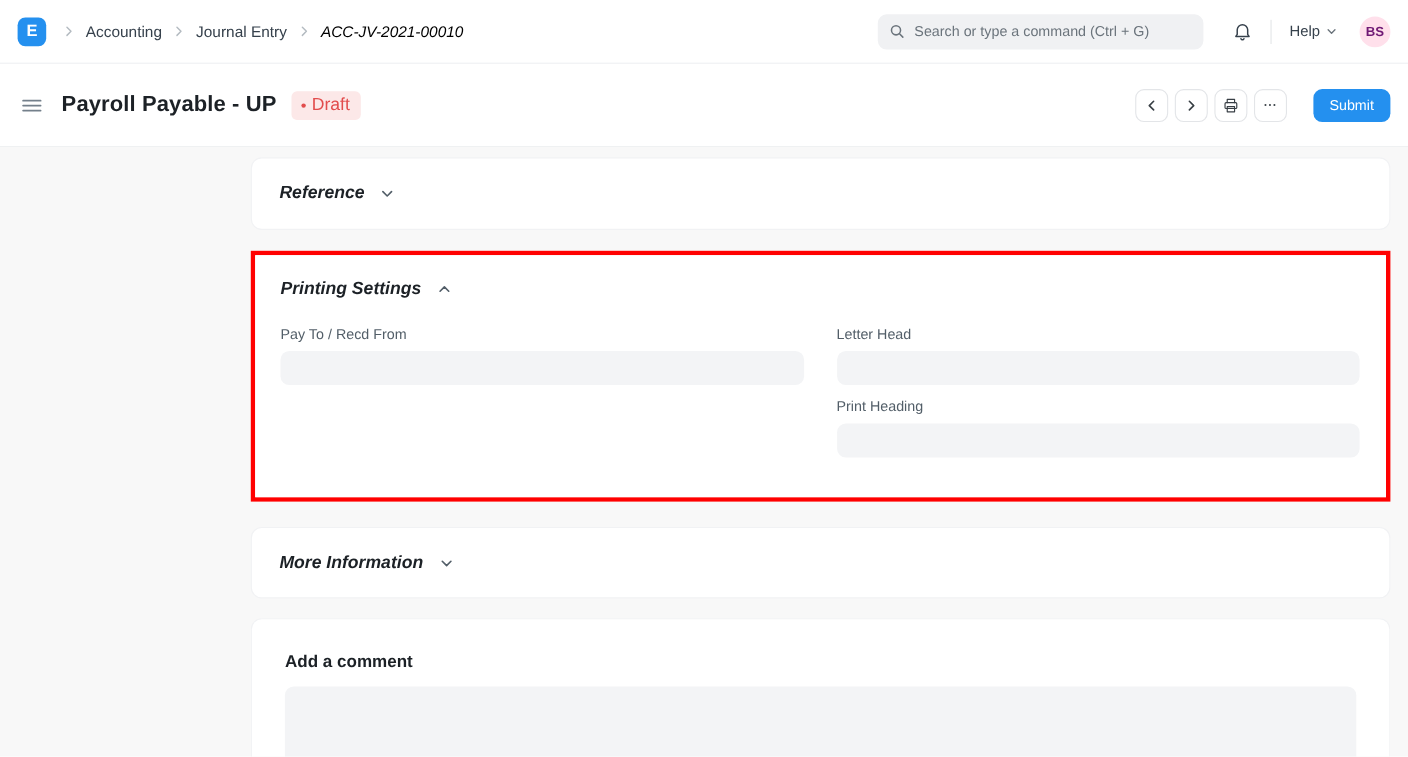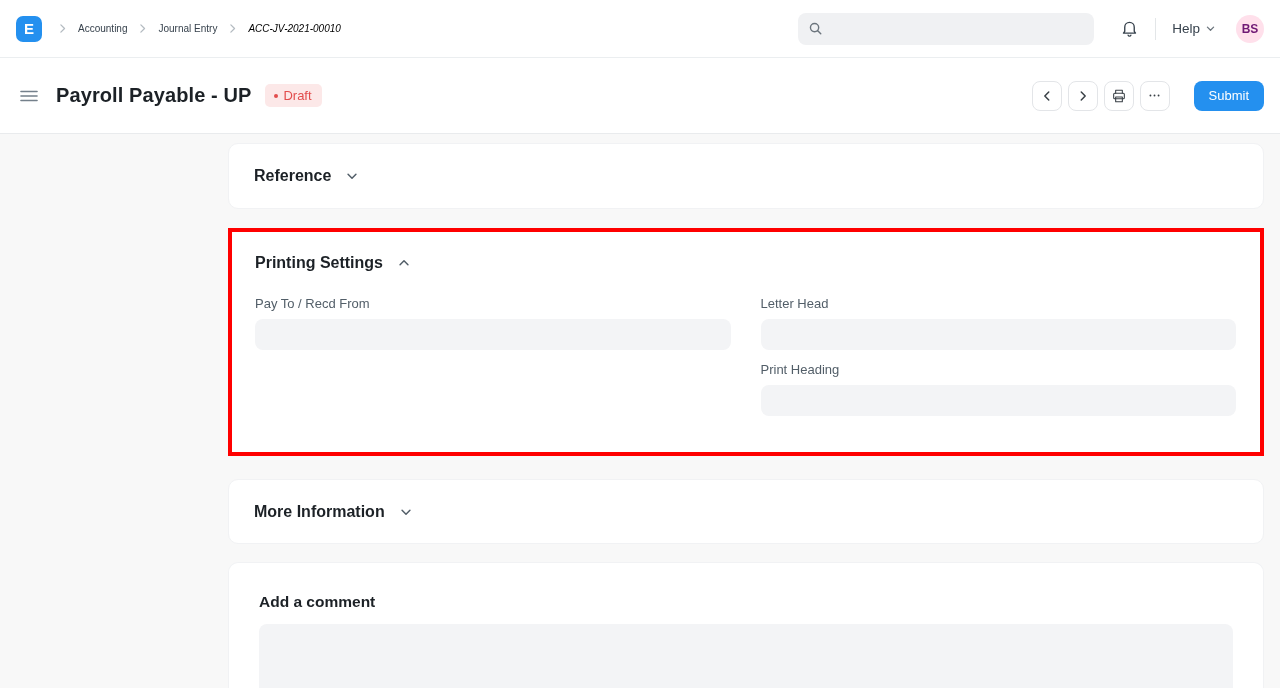--- a/index.html
+++ b/index.html
@@ -22,21 +22,21 @@
   .logo {
     width: 26px; height: 26px;
     background: #2490ef;
     border-radius: 7px;
     color: #fff;
     font-weight: bold;
     font-size: 15px;
     display: flex; align-items: center; justify-content: center;
     cursor: pointer;
   }
-  .breadcrumb { display: flex; align-items: center; gap: 9px; margin-left: 14px; font-size: 10px; }
+  .breadcrumb { display: flex; align-items: center; gap: 9px; margin-left: 14px; font-size: 14px; }
   .crumb-sep { color: #b4bbc1; display: flex; align-items: center; }
   .crumb { color: #36414c; text-decoration: none; cursor: pointer; }
   .crumb.current { color: #000000; cursor: default; font-style: italic; }
 
   .nav-right { margin-left: auto; display: flex; align-items: center; }
   .search-box {
     width: 296px; height: 32px;
     background: #f0f1f3;
     border-radius: 8px;
     display: flex; align-items: center;
@@ -79,21 +79,21 @@
     display: flex;
     align-items: center;
     padding: 0 16px;
   }
   .hamburger { color: #74808b; margin-right: 14px; }
   .page-title { font-size: 20px; font-weight: bold; color: #1c2126; letter-spacing: 0.1px; }
   .status-badge {
     margin-left: 14px;
     background: #fce8e8;
     color: #e24c4c;
-    font-size: 13px;
+    font-size: 16px;
     border-radius: 5px;
     padding: 4px 10px 4px 9px;
     display: flex; align-items: center; gap: 5px;
   }
   .status-dot { width: 4px; height: 4px; border-radius: 50%; background: #e24c4c; }
   .title-actions { margin-left: auto; display: flex; align-items: center; gap: 6px; }
   .sq-btn {
     width: 30px; height: 30px;
     background: #fff;
     border: 1px solid #e3e5e8;
@@ -125,21 +125,21 @@
 
   .card {
     background: #fff;
     border: 1px solid #f1f2f4;
     border-radius: 10px;
   }
   .section-head {
     display: flex; align-items: center; gap: 14px;
     cursor: pointer;
   }
-  .section-title { font-size: 16px; font-weight: bold; color: #1c2126; }
+  .section-title { font-size: 16px; font-weight: bold; color: #1c2126; font-style: italic; }
   .section-chevron { color: #525e68; display: flex; align-items: center; }
 
   .collapsed-card { height: 66px; padding: 0 25px; display: flex; align-items: center; }
   .ref-card { margin-top: 9px; }
   .more-card { margin-top: 23px; height: 65px; text-align: right; }
 
   .highlight-box {
     margin-top: 19px;
     border: 4px solid #ff0000;
   }
@@ -216,20 +216,21 @@
   </nav>
 
   <div class="nav-right">
     <div class="search-box">
       <span style="display:flex;">
         <svg width="15" height="15" viewBox="0 0 16 16" fill="none" stroke="currentColor" stroke-width="1.5" stroke-linecap="round">
             <circle cx="7" cy="7" r="4.4"></circle>
             <line x1="10.4" y1="10.4" x2="13.6" y2="13.6"></line>
           </svg>
       </span>
+      <input type="text" placeholder="Search or type a command (Ctrl + G)" style="">
     </div>
 
     <button class="icon-btn bell-wrap">
       <span style="display:flex;">
         <svg width="19" height="19" viewBox="0 0 24 24" fill="none" stroke="currentColor" stroke-width="1.7" stroke-linecap="round" stroke-linejoin="round">
             <path d="M18 15.5v-5.2a6 6 0 1 0-12 0v5.2l-1.6 2.3h15.2z"></path>
             <path d="M10.3 20.5a1.8 1.8 0 0 0 3.4 0"></path>
           </svg>
       </span>
     </button>

